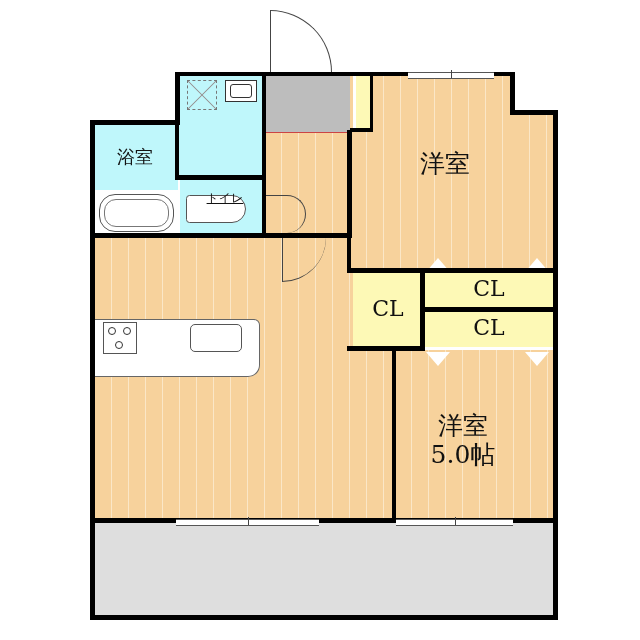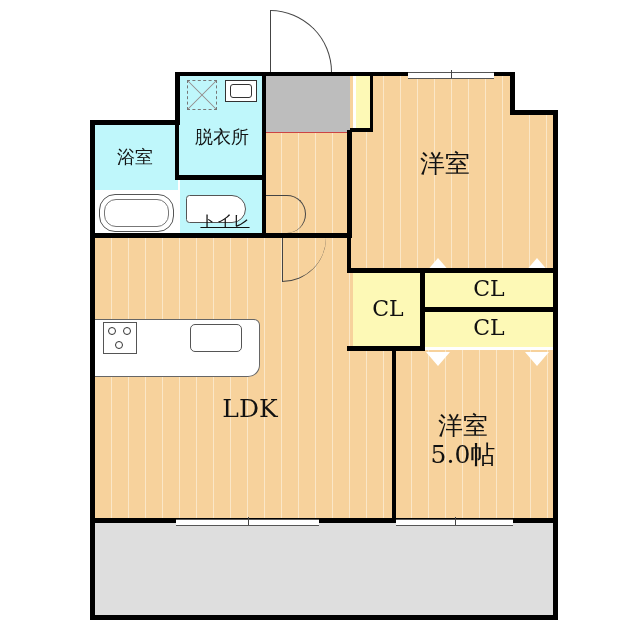--- a/index.html
+++ b/index.html
@@ -93,21 +93,19 @@
   <div class="abs" style="left:282px;top:238px;width:44px;height:44px;border:1px solid #444;border-top:none;border-right:none;border-bottom-right-radius:44px;"></div>
 
   <div class="lbl" style="left:400px;top:150px;width:90px;font-size:25px;">
     <div>洋室</div>
   </div>
   <div class="lbl" style="left:418px;top:412px;width:90px;font-size:25px;">
     <div>洋室</div>
     <div>5.0帖</div>
   </div>
   <div class="lbl" style="left:195px;top:395px;width:110px;font-size:25px;">
-    <div>LDK</div>
   </div>
   <div class="lbl" style="left:100px;top:147px;width:70px;font-size:18px;font-family:'DejaVu Sans',sans-serif;">浴室</div>
-  <div class="lbl" style="left:180px;top:127px;width:84px;font-size:18px;font-family:'DejaVu Sans',sans-serif;">脱衣所</div>
-  <div class="lbl" style="left:192px;top:212px;width:66px;font-size:16px;font-family:'DejaVu Sans',sans-serif;text-decoration:underline;">トイレ</div>
+  <div class="lbl" style="left:192px;top:192px;width:66px;font-size:12px;font-family:'DejaVu Sans',sans-serif;text-decoration:underline;">トイレ</div>
   <div class="lbl" style="left:353px;top:296px;width:70px;font-size:22px;">CL</div>
   <div class="lbl" style="left:425px;top:276px;width:128px;font-size:22px;">CL</div>
   <div class="lbl" style="left:425px;top:315px;width:128px;font-size:22px;">CL</div>
 </div>
 
 </body></html>

